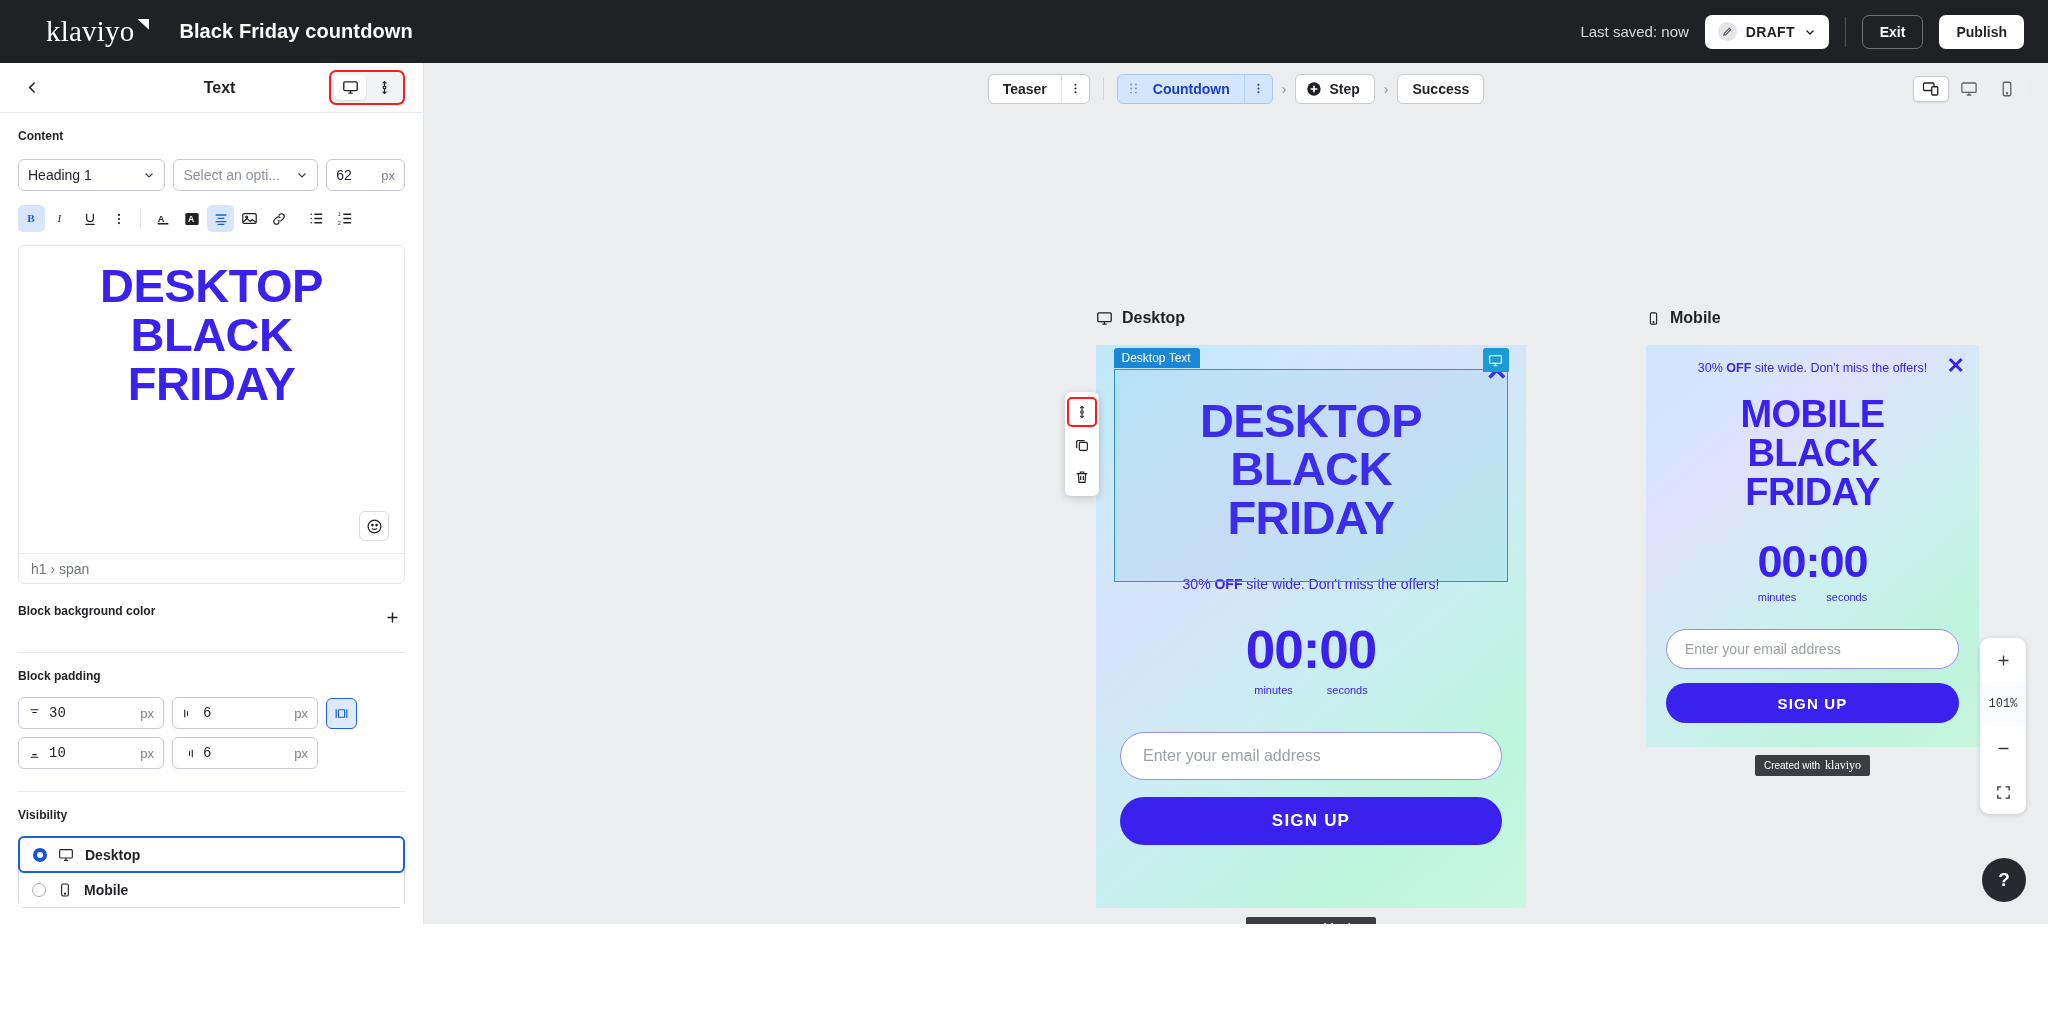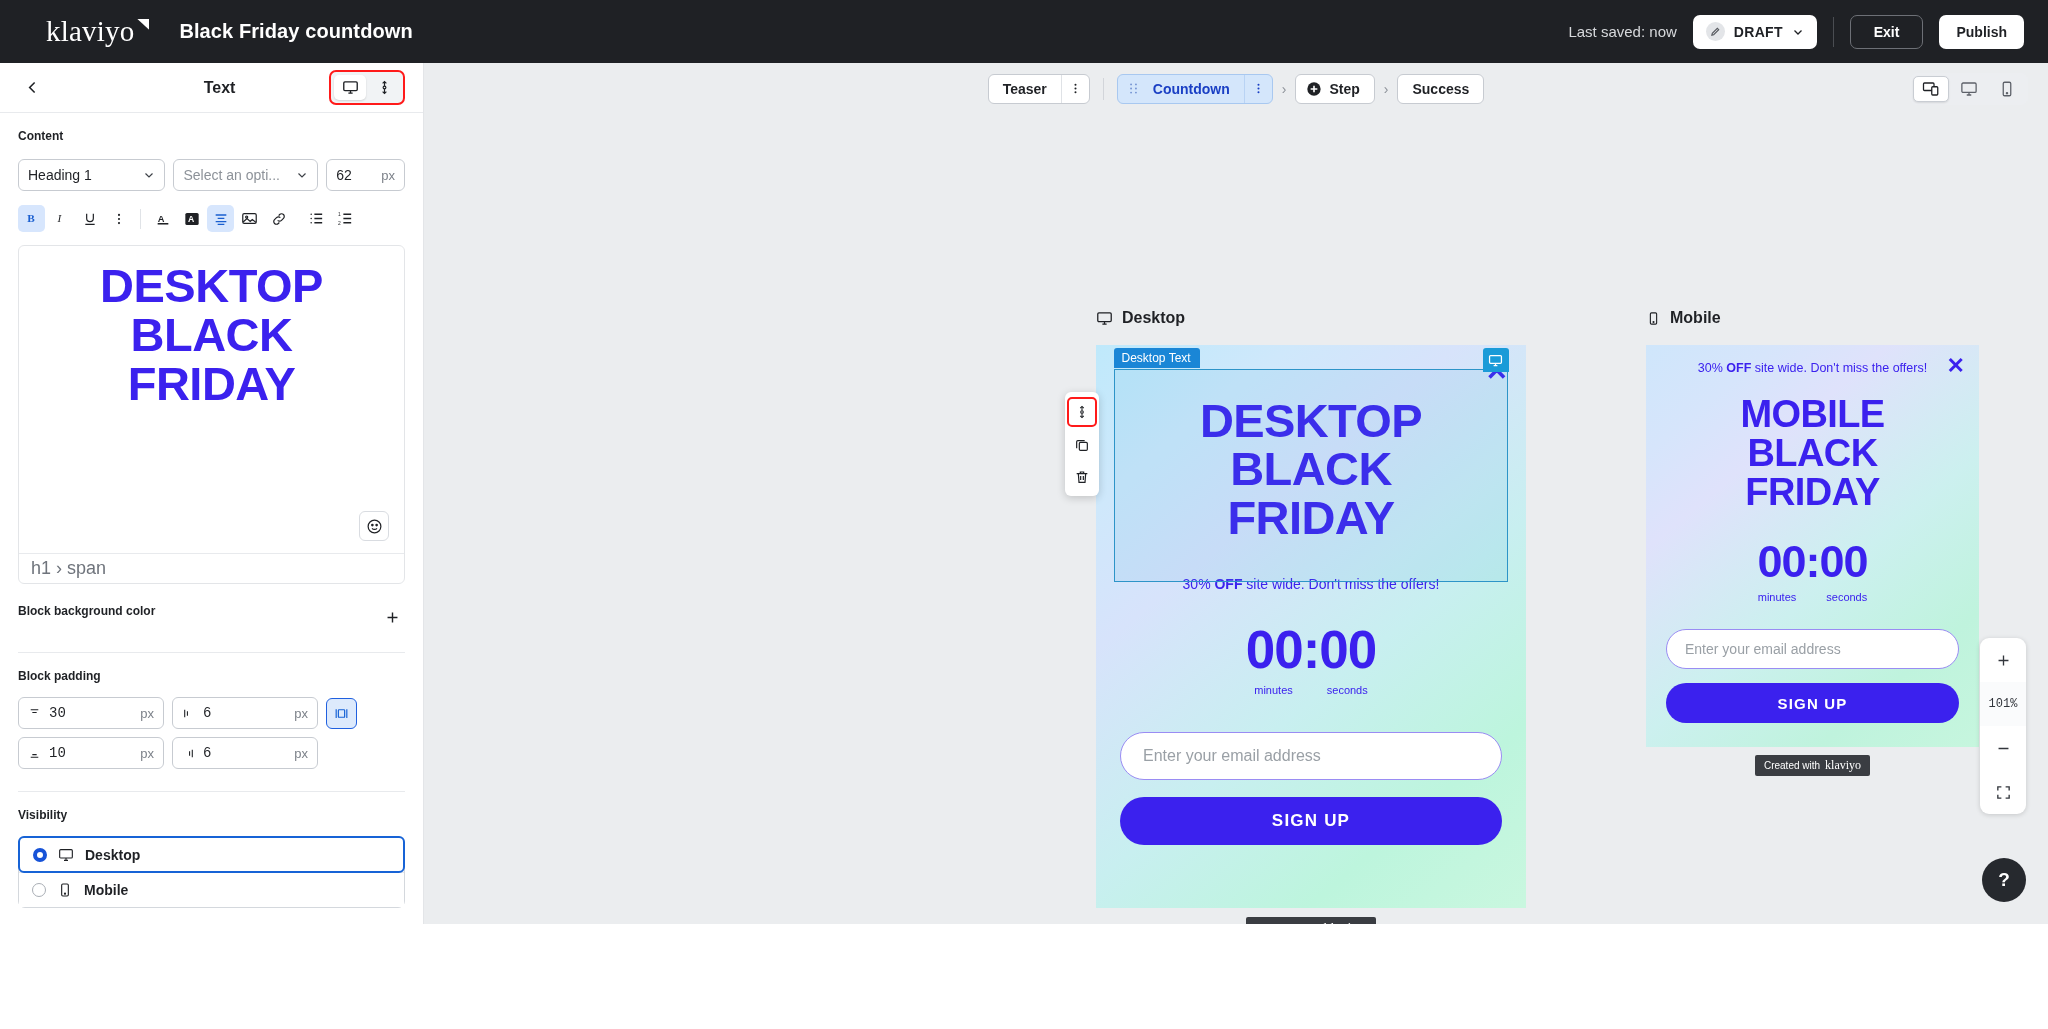--- a/index.html
+++ b/index.html
@@ -24,21 +24,21 @@
   .last-saved { font-size: 15px; color: #d7d9dc; }
   .draft-pill {
     background: #fff; color: #1f2125; border-radius: 7px; height: 34px;
     display: flex; align-items: center; gap: 9px; padding: 0 13px; font-size: 14px; font-weight: 600;
     letter-spacing:.3px; cursor: pointer;
   }
   .draft-dot { width: 19px; height: 19px; border-radius: 50%; background: #e3e5e8;
                display: flex; align-items: center; justify-content: center; }
   .vdiv { width: 1px; height: 30px; background: #4a4d52; }
   .btn-outline-dark {
-    height: 34px; padding: 0 23px; border: 1px solid #6d7076; border-radius: 7px;
+    height: 34px; padding: 0 17px; border: 1px solid #6d7076; border-radius: 7px;
     background: transparent; color: #fff; font-size: 14px; font-weight: 700; cursor: pointer;
     font-family: "Liberation Sans", sans-serif;
   }
   .btn-white {
     height: 34px; padding: 0 17px; border: none; border-radius: 7px; background: #fff;
     color: #1f2125; font-size: 14px; font-weight: 700; cursor: pointer;
     font-family: "Liberation Sans", sans-serif;
   }
 
   .body-row { display: flex; flex: 1 1 auto; min-height: 0; }
@@ -95,21 +95,21 @@
   .editor-text {
     flex: 1 1 auto; padding: 16px 12px 0 12px; text-align: center; color: #3b21ee;
     font-size: 47px; font-weight: 700; line-height: 1.04; letter-spacing: -0.5px; overflow:hidden;
   }
   .emoji-btn {
     position: absolute; right: 15px; bottom: 42px; width: 30px; height: 30px;
     border: 1px solid #d9dce1; border-radius: 6px; background:#fff;
     display:flex; align-items:center; justify-content:center; cursor:pointer;
   }
   .crumb { border-top: 1px solid #e8eaed; height: 30px; display:flex; align-items:center;
-           padding: 0 12px; font-size: 18px; color: #6f747c; }
+           padding: 0 12px; font-size: 14px; color: #6f747c; }
 
   .hr-full { height: 1px; background: #e8eaed; margin-top: 22px; }
   .row-between { display: flex; align-items: flex-start; justify-content: space-between; }
   .plus-btn { width: 26px; height: 26px; display:flex; align-items:center; justify-content:center; cursor:pointer; }
 
   .pad-grid { display: flex; flex-wrap: wrap; gap: 8px; margin-top: 14px; align-items: center; }
   .padbox {
     height: 32px; width: 146px; border: 1px solid #c7cbd1; border-radius: 6px; background:#fff;
     display:flex; align-items:center; gap: 8px; padding: 1px 9px; font-size:14px; color:#1f2125;
   }

